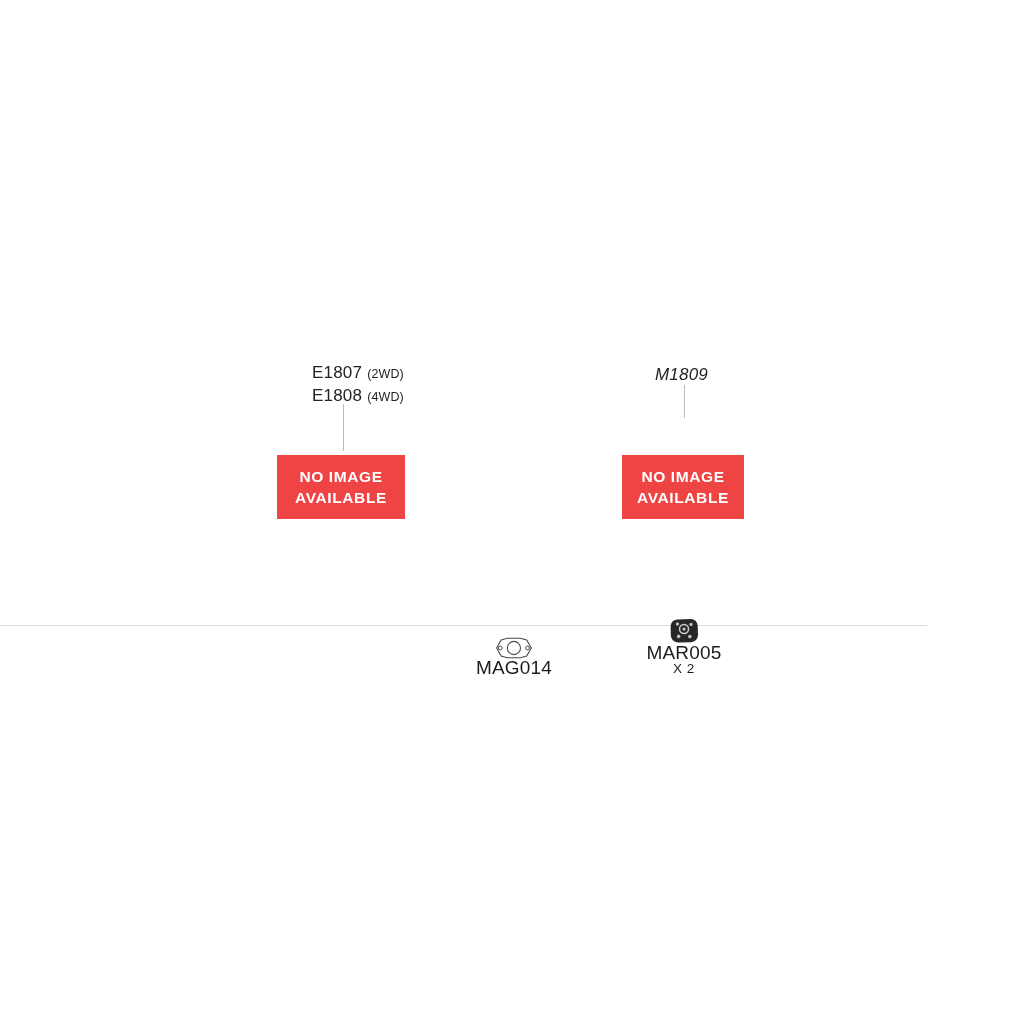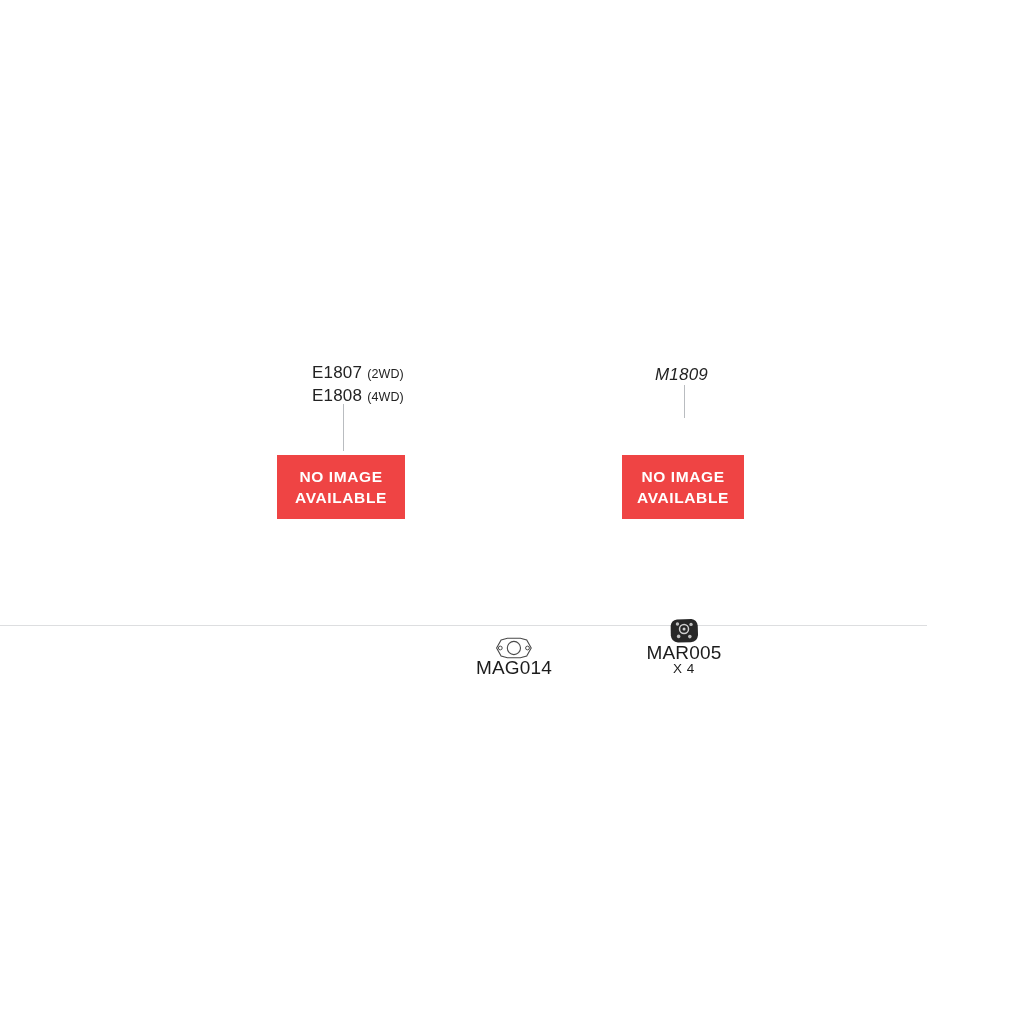--- a/index.html
+++ b/index.html
@@ -163,16 +163,16 @@
         <path d="M7.5 1.5 L22 1.0 Q27.5 1.6 28.3 7.5 L28.6 17 Q28.0 23.5 21.5 24.3 L8.5 24.6 Q2.0 23.8 1.4 17.5 L1.2 8.0 Q1.8 2.4 7.5 1.5 Z" fill="#272727"></path>
         <circle cx="14.6" cy="11.0" r="4.5" fill="none" stroke="#cfcfcf" stroke-width="1.5"></circle>
         <circle cx="14.6" cy="11.0" r="1.5" fill="#cfcfcf"></circle>
         <circle cx="8.0" cy="6.0" r="1.7" fill="#bdbdbd"></circle>
         <circle cx="21.6" cy="6.4" r="1.7" fill="#bdbdbd"></circle>
         <circle cx="9.2" cy="18.4" r="1.8" fill="#bdbdbd"></circle>
         <circle cx="20.4" cy="18.6" r="1.8" fill="#bdbdbd"></circle>
       </svg>
     </span>
     <span class="hwlabel">MAR005</span>
-    <span class="hwqty">X 4</span>
+    <span class="hwqty">X 2</span>
   </div>
 
 </div>
 
 </body></html>

